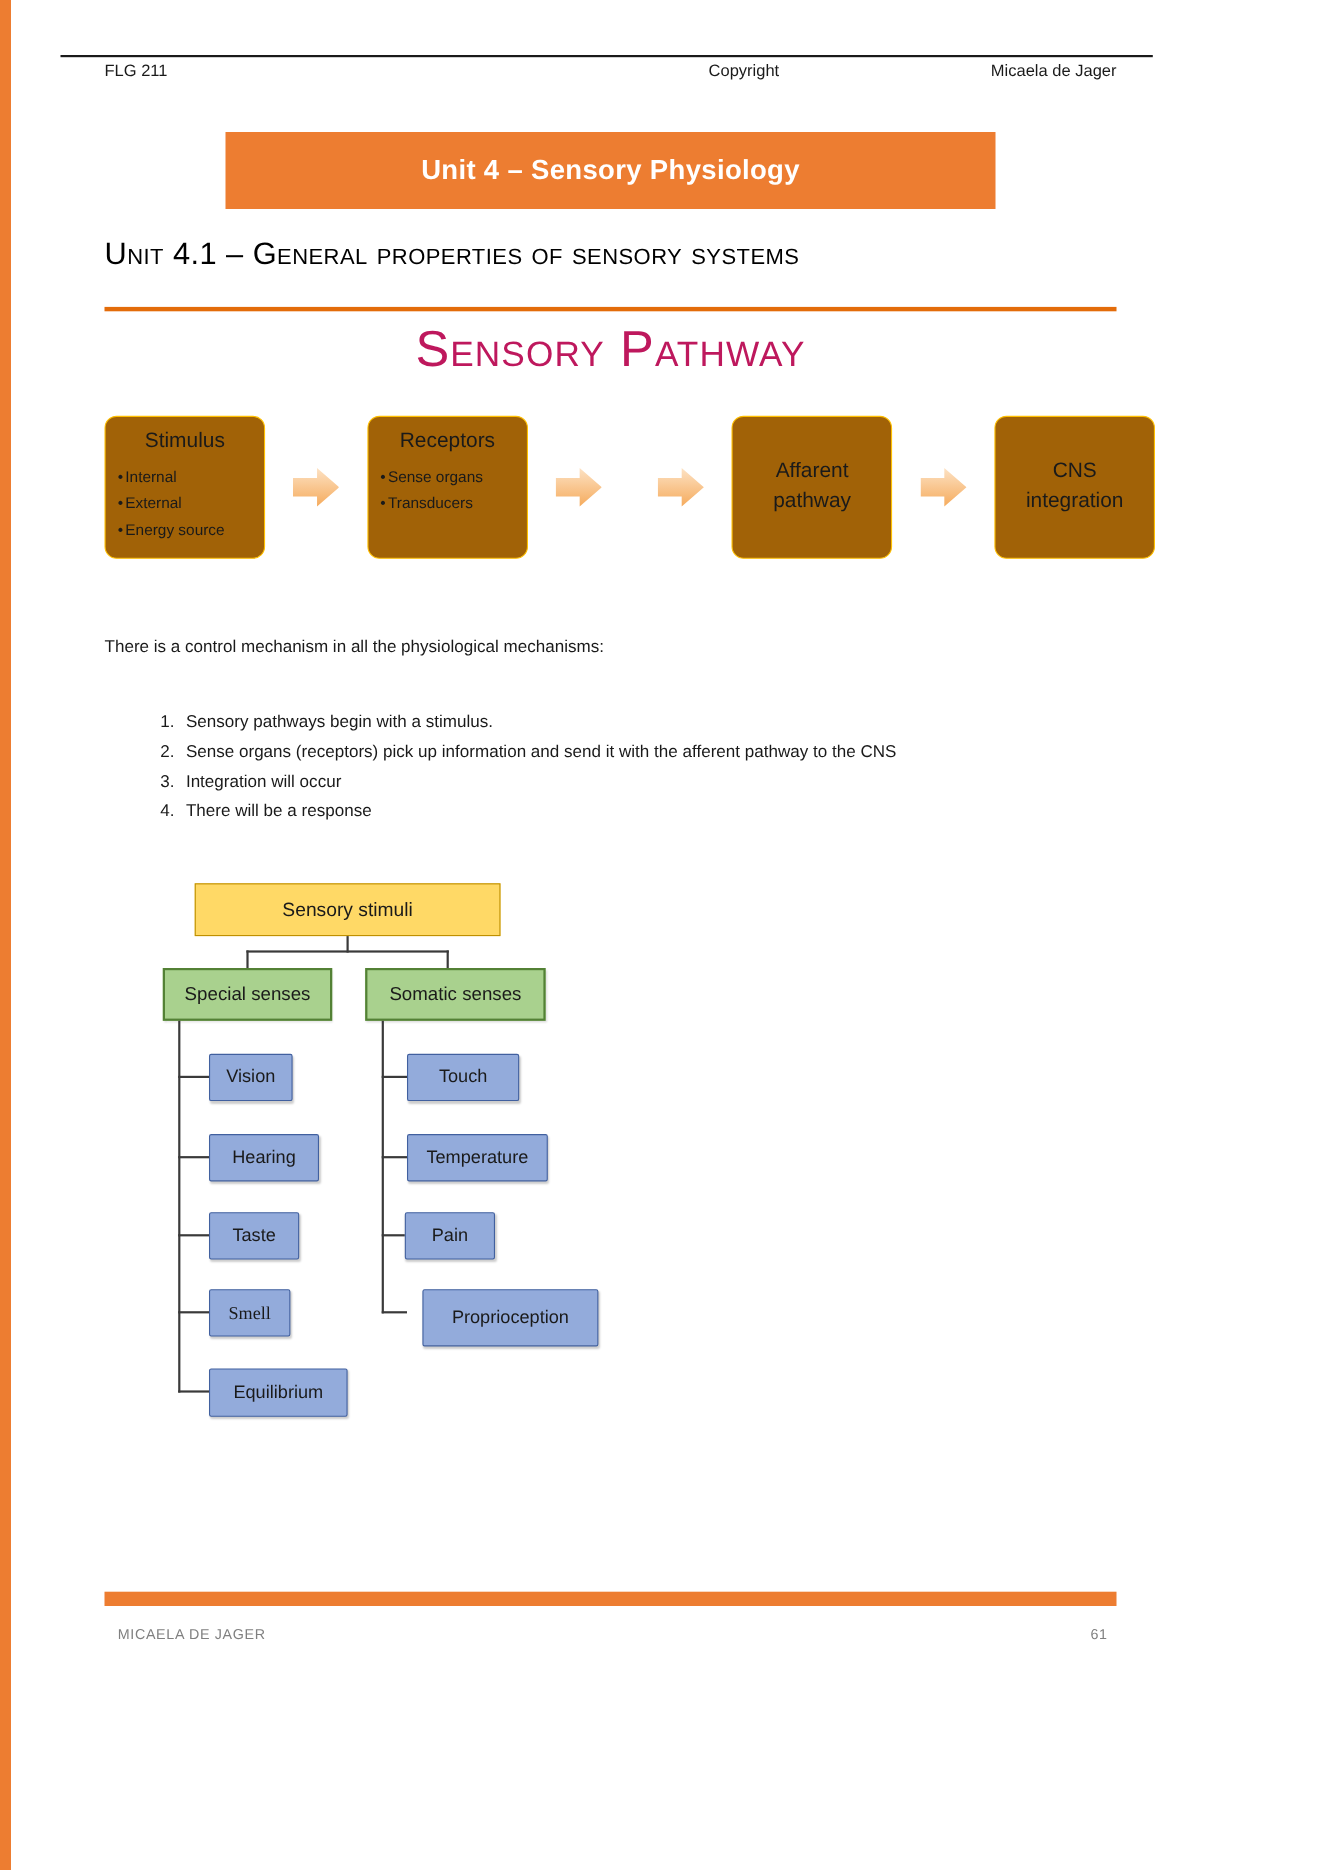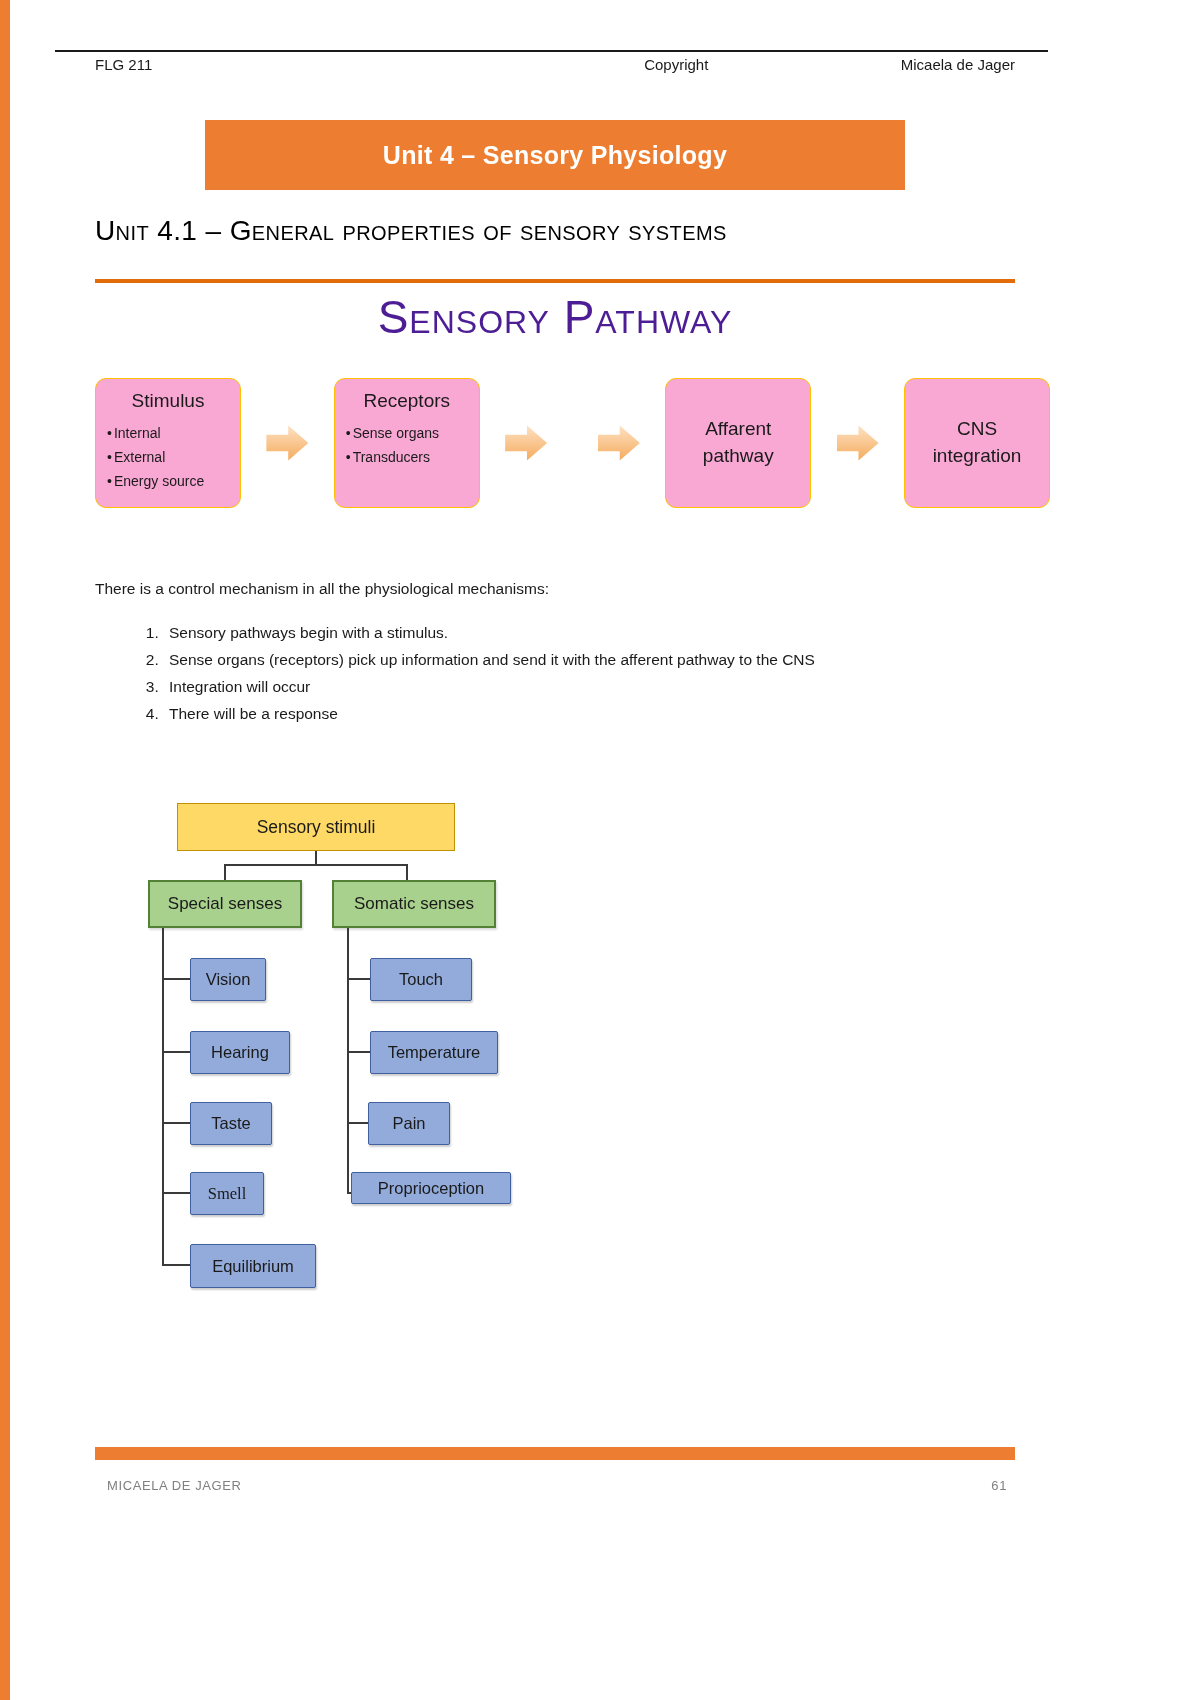--- a/index.html
+++ b/index.html
@@ -15,55 +15,55 @@
   .header-row .hc { text-align:right; }
   .header-row .hr { text-align:right; }
 
   .banner { position:absolute; left:205px; top:120px; width:700px; height:70px; background:#ED7D31; display:flex; align-items:center; justify-content:center; }
   .banner span { color:#ffffff; font-weight:700; font-size:25px; letter-spacing:0.3px; }
 
   .section-heading { position:absolute; left:95px; top:215px; font-size:28px; font-weight:400; font-variant:small-caps; letter-spacing:0.4px; color:#000000; }
 
   .orange-rule { position:absolute; left:95px; top:279px; width:920px; height:4px; background:#E36C0A; }
 
-  .page-title { position:absolute; left:95px; top:290px; width:920px; text-align:center; font-size:46px; font-weight:400; font-variant:small-caps; letter-spacing:1px; color:#4c1d95; }
+  .page-title { position:absolute; left:95px; top:290px; width:920px; text-align:center; font-size:46px; font-weight:400; font-variant:small-caps; letter-spacing:1px; color:#be185d; }
 
   .flow { position:absolute; left:95px; top:377px; width:955px; height:132px; display:flex; align-items:center; }
-  .flow-box { flex:none; width:146px; height:130px; background:#f9a8d4; border:1.6px solid #FFC000; border-radius:11px; }
+  .flow-box { flex:none; width:146px; height:130px; background:#a16207; border:1.6px solid #FFC000; border-radius:11px; }
   .flow-box .box-title { text-align:center; font-size:19px; padding-top:11px; }
   .flow-box .box-bullets { padding:9px 4px 0 11px; font-size:14px; line-height:1.72; }
   .flow-box .box-bullets .bullet::before { content:"\2022"; margin-right:2px; }
   .flow-box.center-text { display:flex; align-items:center; justify-content:center; text-align:center; font-size:19px; line-height:1.4; padding:0 8px; }
   .flow-arrow { flex:1; display:flex; align-items:center; justify-content:center; }
   .arrow-shape { width:42px; height:38px; background:linear-gradient(to bottom,#FDE4C8,#F5A959); clip-path:polygon(0 28%, 52% 28%, 52% 4%, 100% 50%, 52% 96%, 52% 72%, 0 72%); }
 
   .intro { position:absolute; left:95px; top:580px; font-size:15.5px; }
 
   .num-list { position:absolute; left:128px; top:624px; font-size:15.5px; }
-  .num-list ol { padding-left:35px; }
+  .num-list ol { padding-left:35px;margin-top:24px; }
   .num-list li { margin-bottom:9px; padding-left:6px; }
 
   
   .tnode { position:absolute; display:flex; align-items:center; justify-content:center; text-align:center; }
   .tree-root { left:177px; top:803px; width:278px; height:48px; background:#FFD966; border:1.5px solid #BF9000; font-size:17.5px; }
   .tree-green { background:#A9D18E; border:2px solid #538135; font-size:17px; box-shadow:1px 2px 2px rgba(0,0,0,0.15); }
   .g-special { left:148px; top:880px; width:154px; height:48px; }
   .g-somatic { left:332px; top:880px; width:164px; height:48px; }
   .tree-blue { background:#93ABDB; border:1.5px solid #41609F; font-size:16.5px; border-radius:2px; box-shadow:1px 2px 2px rgba(0,0,0,0.2); }
   .tline { position:absolute; background:#3a3a3a; }
 
   .b-vision   { left:190px; top:958px;  width:76px;  height:43px; }
   .b-hearing  { left:190px; top:1031px; width:100px; height:43px; }
   .b-taste    { left:190px; top:1102px; width:82px;  height:43px; }
   .b-smell    { left:190px; top:1172px; width:74px;  height:43px;font-family:Liberation Serif, serif; }
   .b-equi     { left:190px; top:1244px; width:126px; height:44px; }
   .b-touch    { left:370px; top:958px;  width:102px; height:43px; }
   .b-temp     { left:370px; top:1031px; width:128px; height:43px; }
   .b-pain     { left:368px; top:1102px; width:82px;  height:43px;text-align:right; }
-  .b-prop     { left:351px; top:1172px; width:160px; height:32px; }
+  .b-prop     { left:384px; top:1172px; width:160px; height:52px; }
 
   .footer-bar { position:absolute; left:95px; top:1447px; width:920px; height:13px; background:#ED7D31; }
   .footer-row { position:absolute; left:107px; top:1478px; width:900px; display:flex; justify-content:space-between; font-size:13px; color:#808080; letter-spacing:0.6px; }
 </style>
 </head>
 <body>
 
 <div class="page">
 
   <div class="left-strip"></div>

